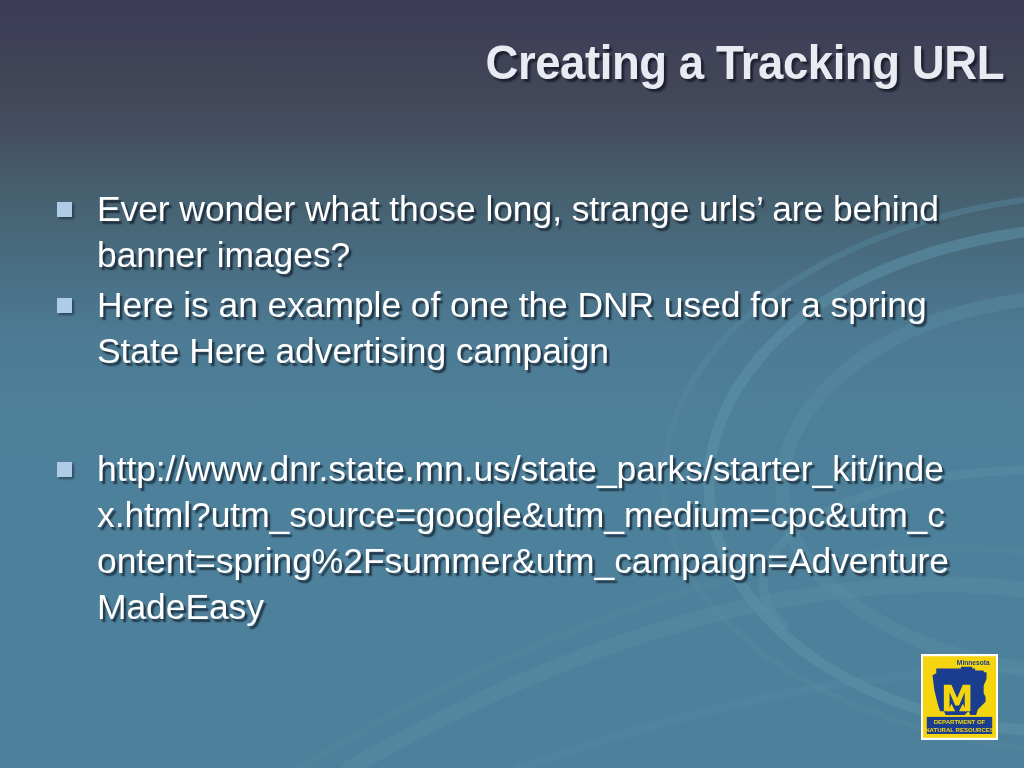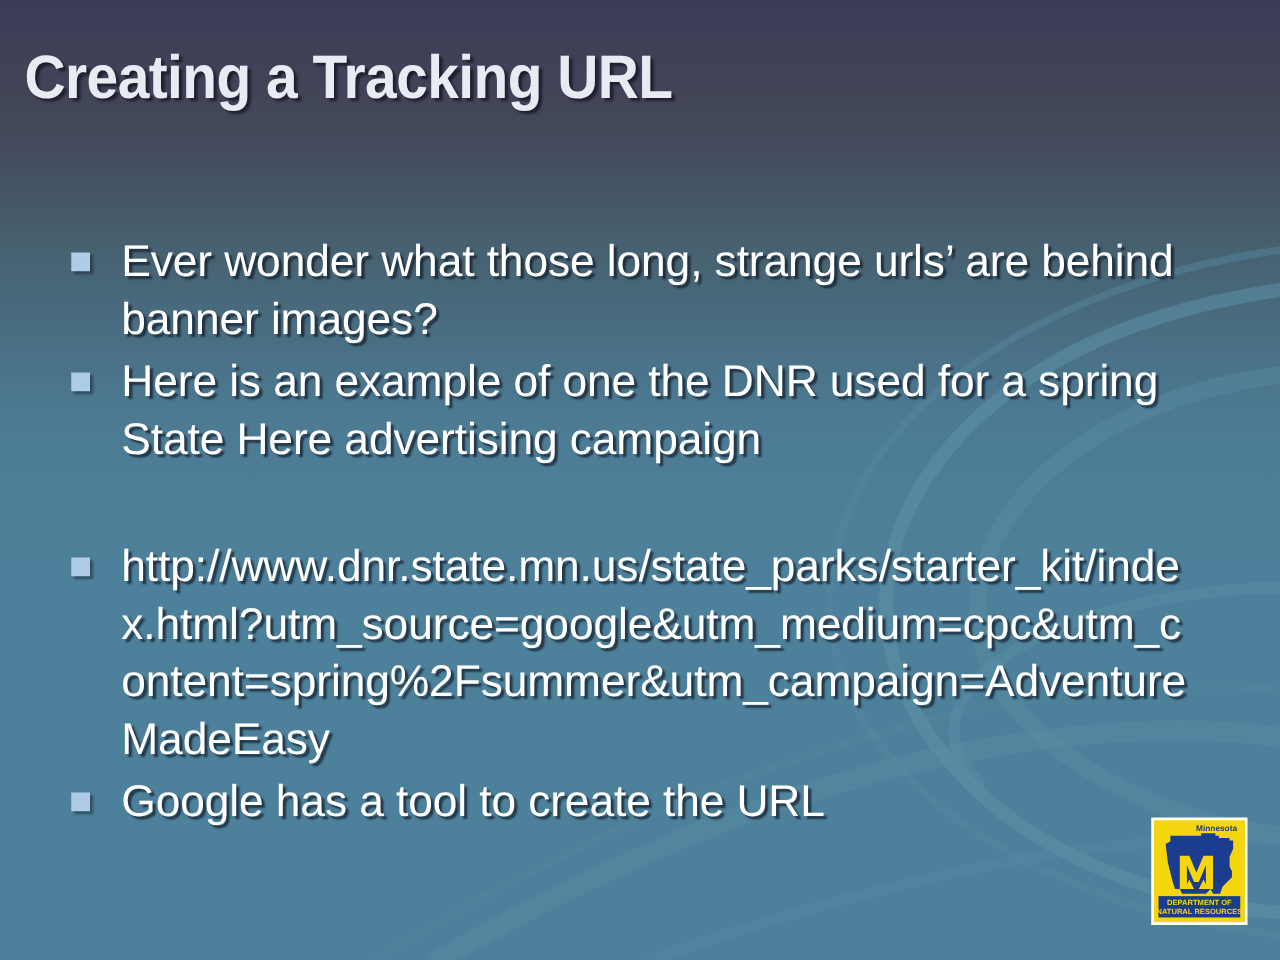--- a/index.html
+++ b/index.html
@@ -38,21 +38,21 @@
     pointer-events: none;
   }
   .bg-art svg { display: block; width: 1024px; height: 768px; }
 
   
   .title-zone {
     position: absolute;
     left: 0;
     top: 34px;
     width: 1024px;
-    text-align: left;
+    text-align: right;
   }
   .slide-title {
     display: inline-block;
     font-family: "Liberation Sans Narrow", "Liberation Sans", sans-serif;
     font-size: 49px;
     font-weight: bold;
     color: #e9ebf2;
     letter-spacing: -0.5px;
     transform: scaleX(0.93);
     transform-origin: center;
@@ -66,21 +66,21 @@
     left: 57px;
     top: 186px;
     width: 900px;
   }
   .bullet-row {
     display: flex;
     align-items: flex-start;
     margin: 0 0 4px 0;
     justify-content: flex-end;
   }
-  .bullet-row.spacer-before { margin-top: 56px; }
+  .bullet-row.spacer-before { margin-top: 72px; }
 
   .bullet-marker {
     flex: 0 0 auto;
     width: 15px;
     height: 15px;
     margin-top: 16px;
     margin-right: 25px;
     background: #aecbe8;
     box-shadow: 2px 2px 2px rgba(12, 20, 35, 0.45);
   }
@@ -149,24 +149,20 @@
     <div class="bullet-row">
       <span class="bullet-marker"></span>
       <span class="bullet-text">Here is an example of one the DNR used for a spring State Here advertising campaign</span>
     </div>
 
     <div class="bullet-row spacer-before">
       <span class="bullet-marker"></span>
       <span class="bullet-text url">http://www.dnr.state.mn.us/state_parks/starter_kit/index.html?utm_source=google&amp;utm_medium=cpc&amp;utm_content=spring%2Fsummer&amp;utm_campaign=AdventureMadeEasy</span>
     </div>
 
-    <div class="bullet-row">
-      <span class="bullet-marker"></span>
-      <span class="bullet-text">Google has a tool to create the URL</span>
-    </div>
 
   </div>
 
   <div class="dnr-logo">
     <svg viewBox="0 0 77 86" xmlns="http://www.w3.org/2000/svg">
       <rect x="0" y="0" width="77" height="86" fill="#f5d510"></rect>
 
       <path d="M10 20 L14 18 L14 13 L40 13 L40 11 L52 11 L52 13 L55 13 L55 15
                L64 15 L64 17 L67 17 L67 24 L64 31 L64 39 L66 43 L66 48 L62 52
                L58 56 L56 62 L50 62 L48 58 L44 62 L24 62 L22 58 L18 58 L16 52

